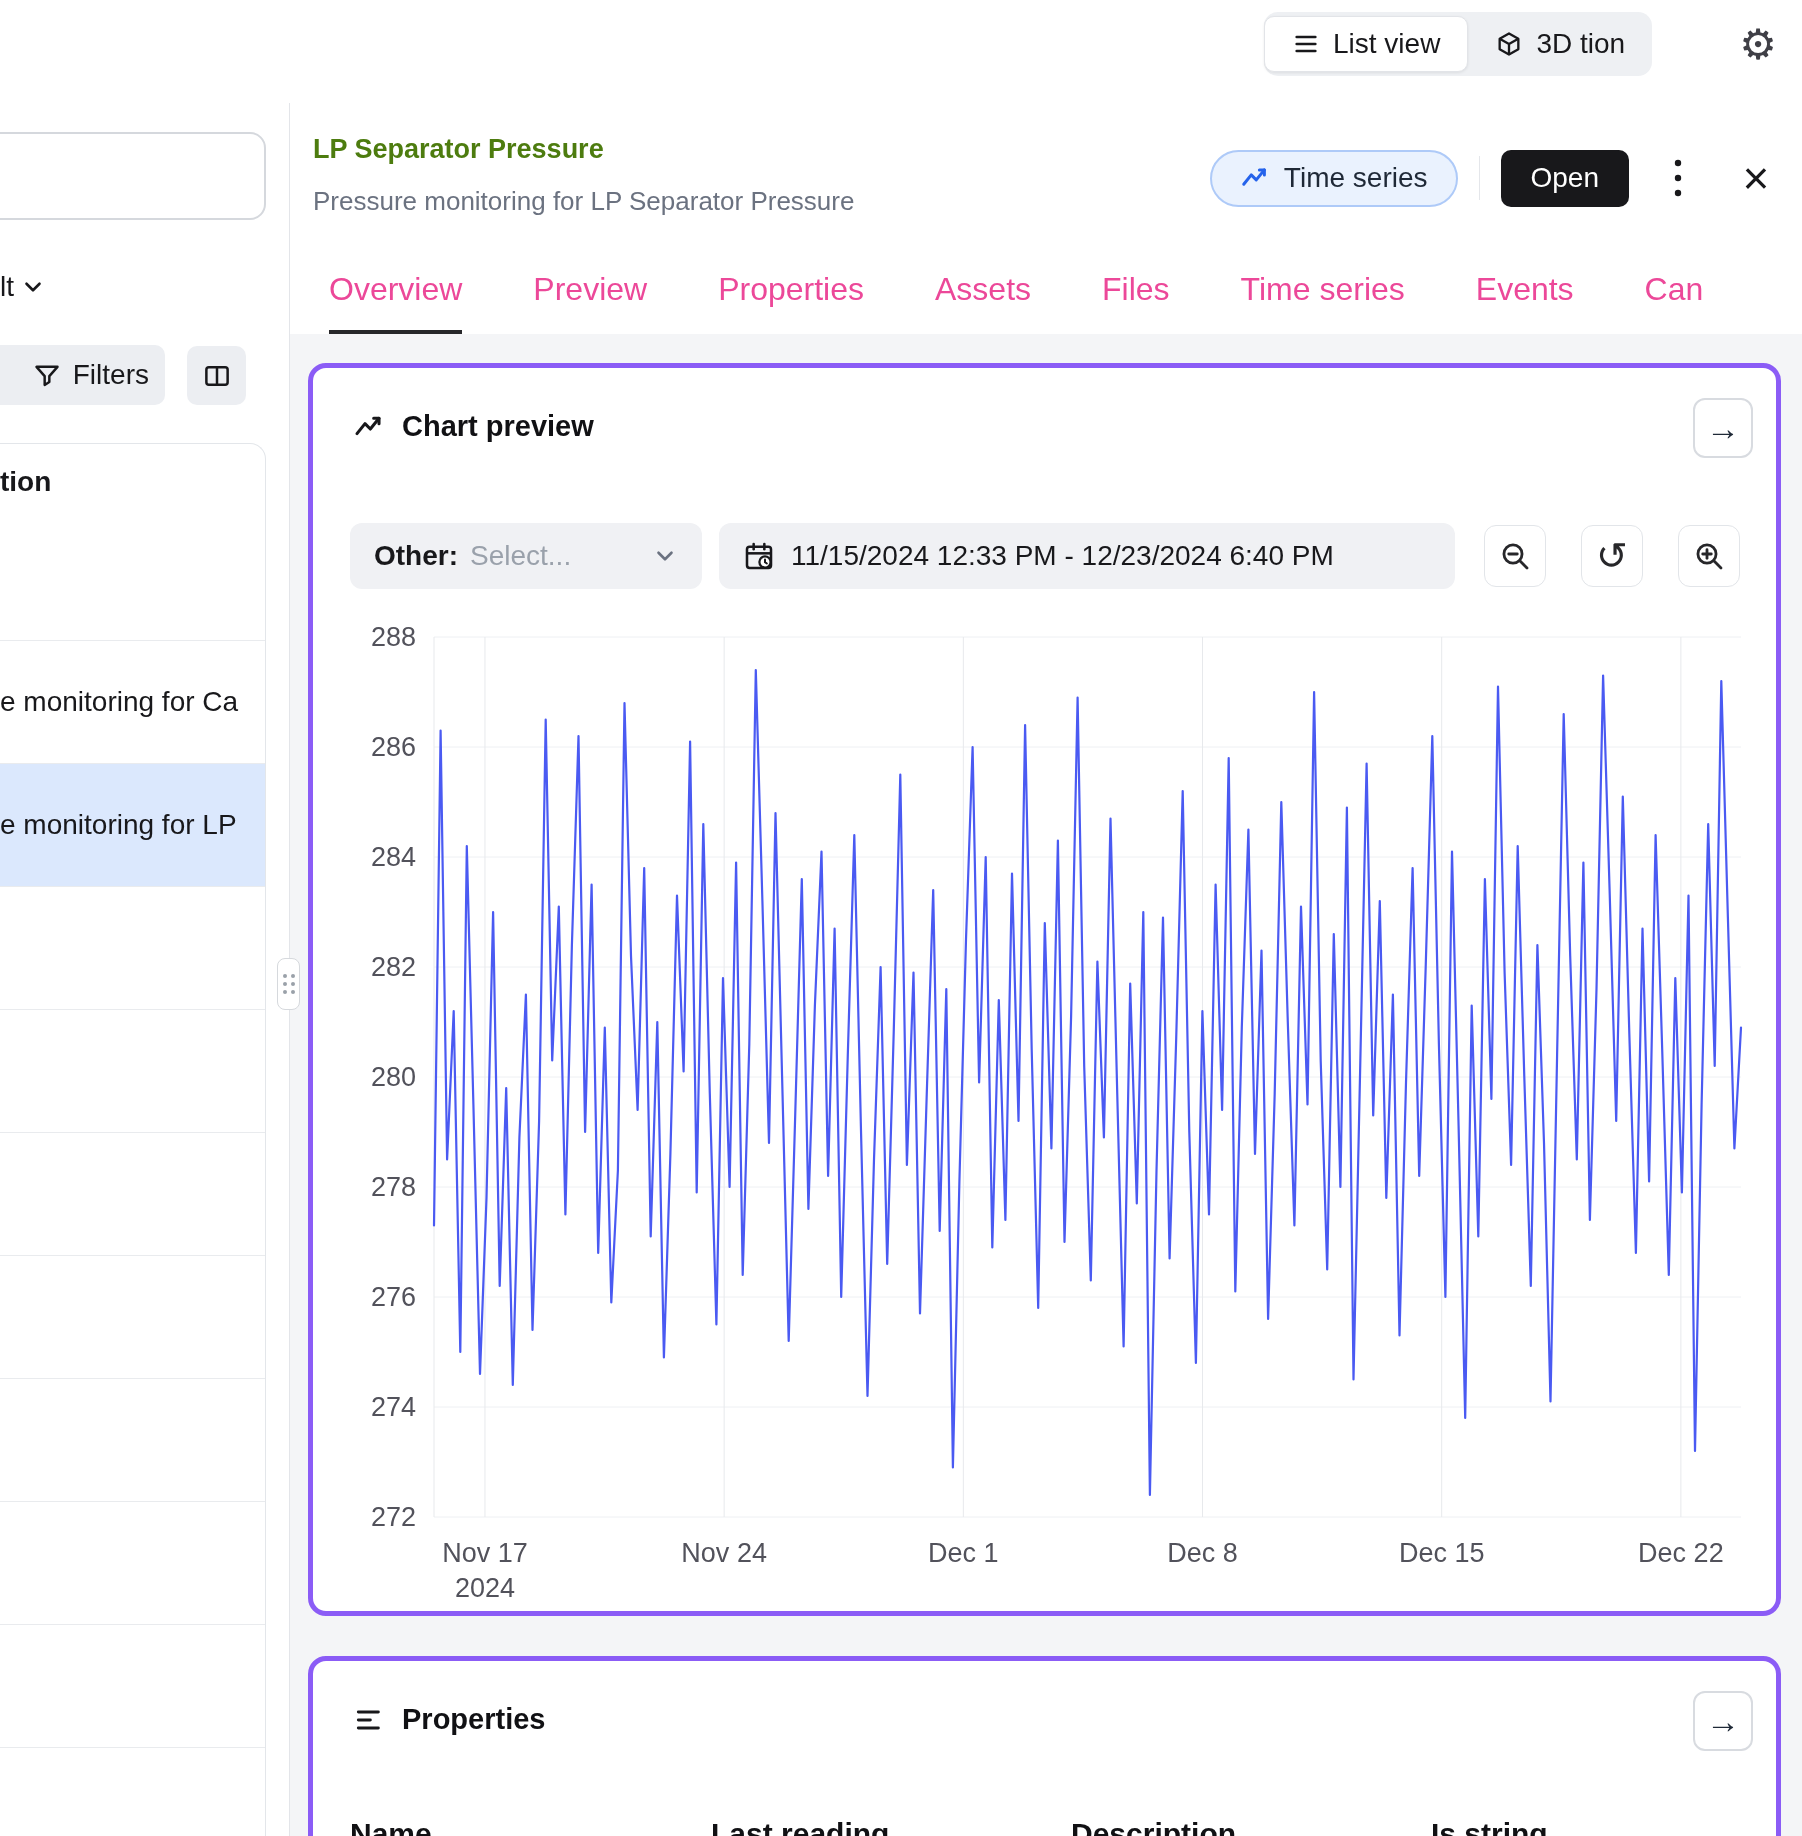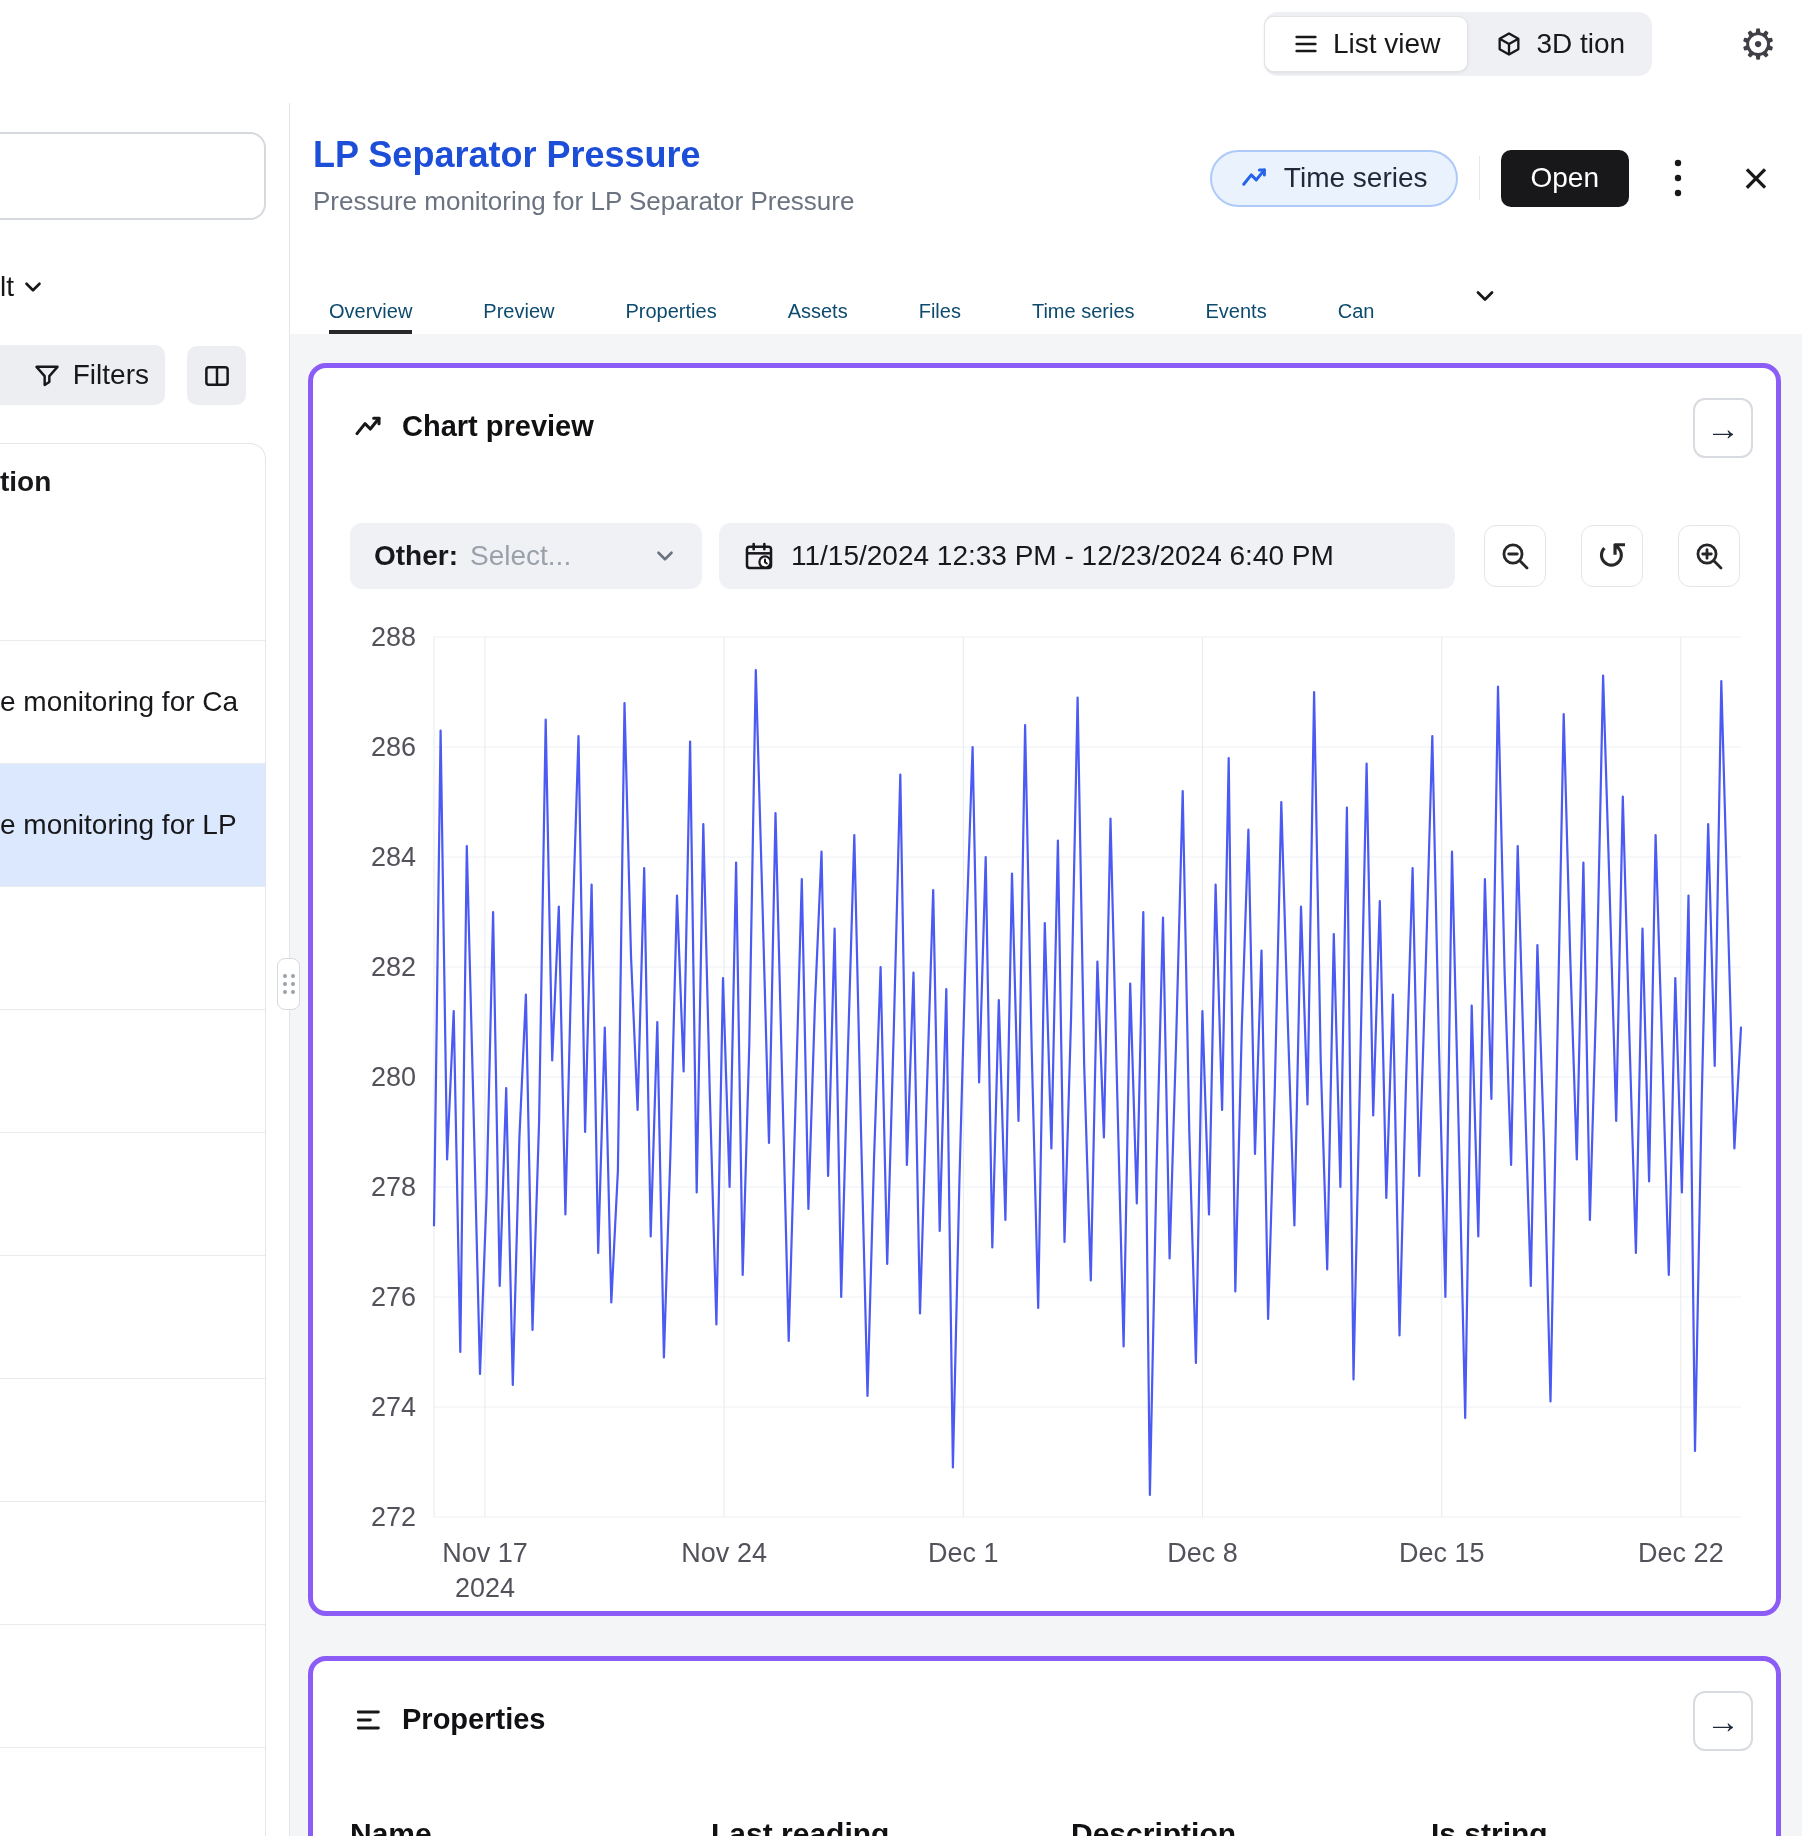--- a/index.html
+++ b/index.html
@@ -43,37 +43,37 @@
   
   .view-toggle { position:absolute; left:974px; top:12px; height:64px; background:#eef0f3;
                  border-radius:14px; display:flex; align-items:center; }
   .seg-btn { height:56px; border-radius:10px; display:flex; align-items:center; gap:13px;
              padding:0 27px; font-size:28px; font-weight:500; color:#18181b; }
   .seg-btn.active { background:#fff; border:1px solid #e2e4e8; box-shadow:0 1px 3px rgba(0,0,0,.08); }
   .gear-btn { position:absolute; left:1438px; top:14px; width:60px; height:60px; font-size:42px;
               color:#3f3f46; display:flex; align-items:center; justify-content:center; }
 
   
-  .page-title { position:absolute; left:23px; top:134px; font-size:36px; font-weight:700; color:#1d4ed8; }
+  .page-title { position:absolute; left:23px; top:134px; font-size:27px; font-weight:700; color:#4d7c0f; }
   .page-subtitle { position:absolute; left:23px; top:186px; font-size:26px; color:#6b7280; }
 
   .header-actions { position:absolute; top:149px; right:22px; height:58px; display:flex; align-items:center; }
   .type-badge { height:57px; border:2px solid #aecaf8; background:#eaf2fe; border-radius:29px;
                 display:flex; align-items:center; gap:14px; padding:0 28px; font-size:28px; color:#1f2937; }
   .actions-sep { width:1px; height:44px; background:#e4e6ea; margin:0 21px; }
   .open-btn { height:57px; padding:0 30px; background:#18181b; color:#fff; font-size:28px;
               border-radius:10px; display:flex; align-items:center; }
   .kebab-btn { width:48px; height:48px; margin-left:25px; display:flex; align-items:center; justify-content:center; }
   .close-btn { width:48px; height:48px; margin-left:30px; font-size:46px; font-weight:300; color:#18181b;
                display:flex; align-items:center; justify-content:center; }
 
   
   .tabs { position:absolute; left:39px; bottom:0; right:0; display:flex; gap:71px; align-items:flex-end;
           height:70px; overflow:hidden; }
-  .tab { font-size:20px; color:#0c4a6e; padding-bottom:7px; border-bottom:4px solid transparent; white-space:nowrap; }
+  .tab { font-size:32px; color:#ec4899; padding-bottom:22px; border-bottom:4px solid transparent; white-space:nowrap; }
   .tab.active { border-bottom-color:#27272a; font-weight:500; }
   .tabs-chevron { margin-left:26px; padding-bottom:24px; }
 
   
   .content { position:absolute; top:334px; left:0; right:0; bottom:0; background:#f4f5f7; overflow:hidden; }
   .card { position:absolute; left:18px; width:1473px; background:#fff; border:5px solid #8b5cf6; border-radius:18px; }
   .chart-card { top:29px; height:1253px; }
   .props-card { top:1322px; height:280px; }
   .card-header { position:absolute; left:40px; top:42px; display:flex; align-items:center; gap:17px;
                  font-size:29px; font-weight:700; color:#111114; }

